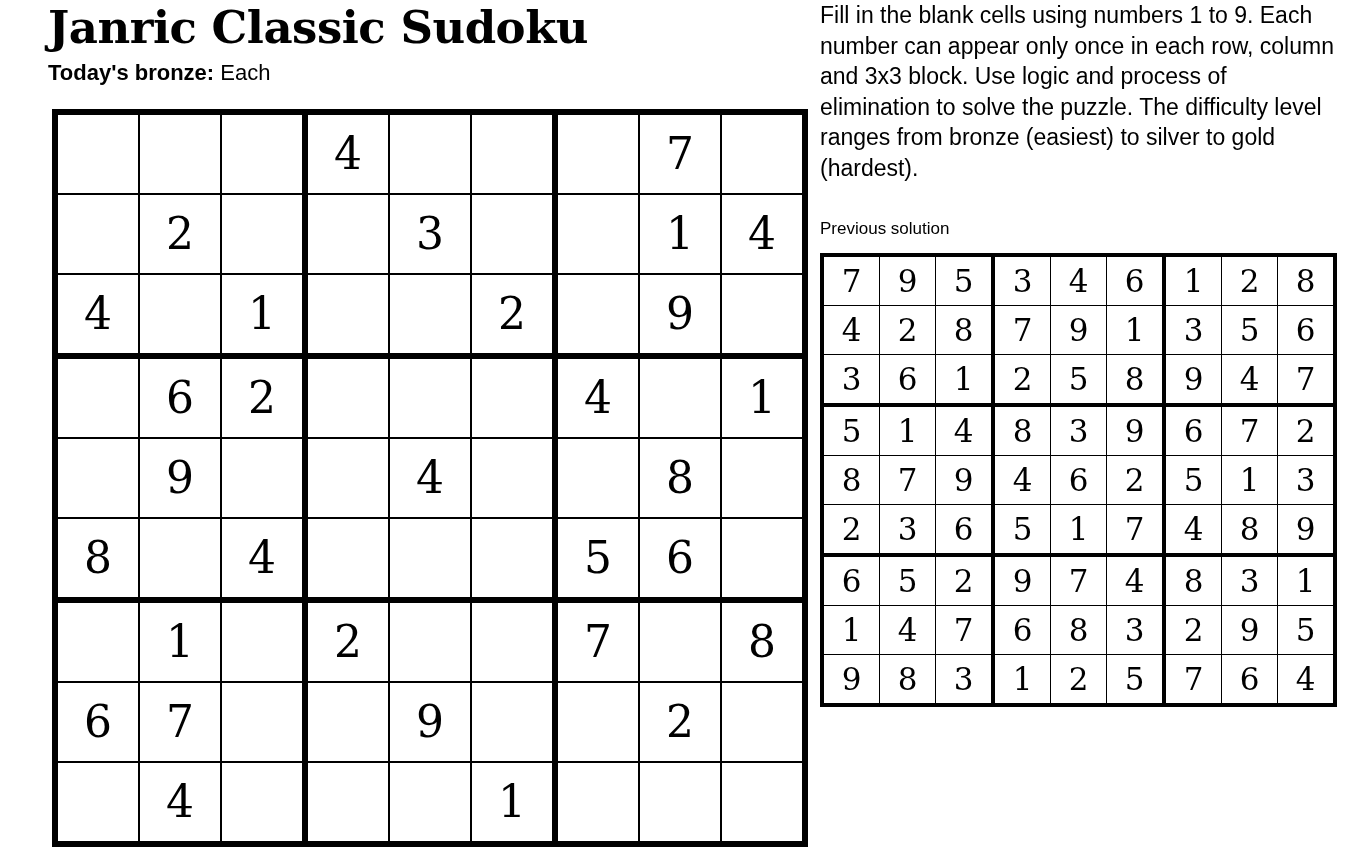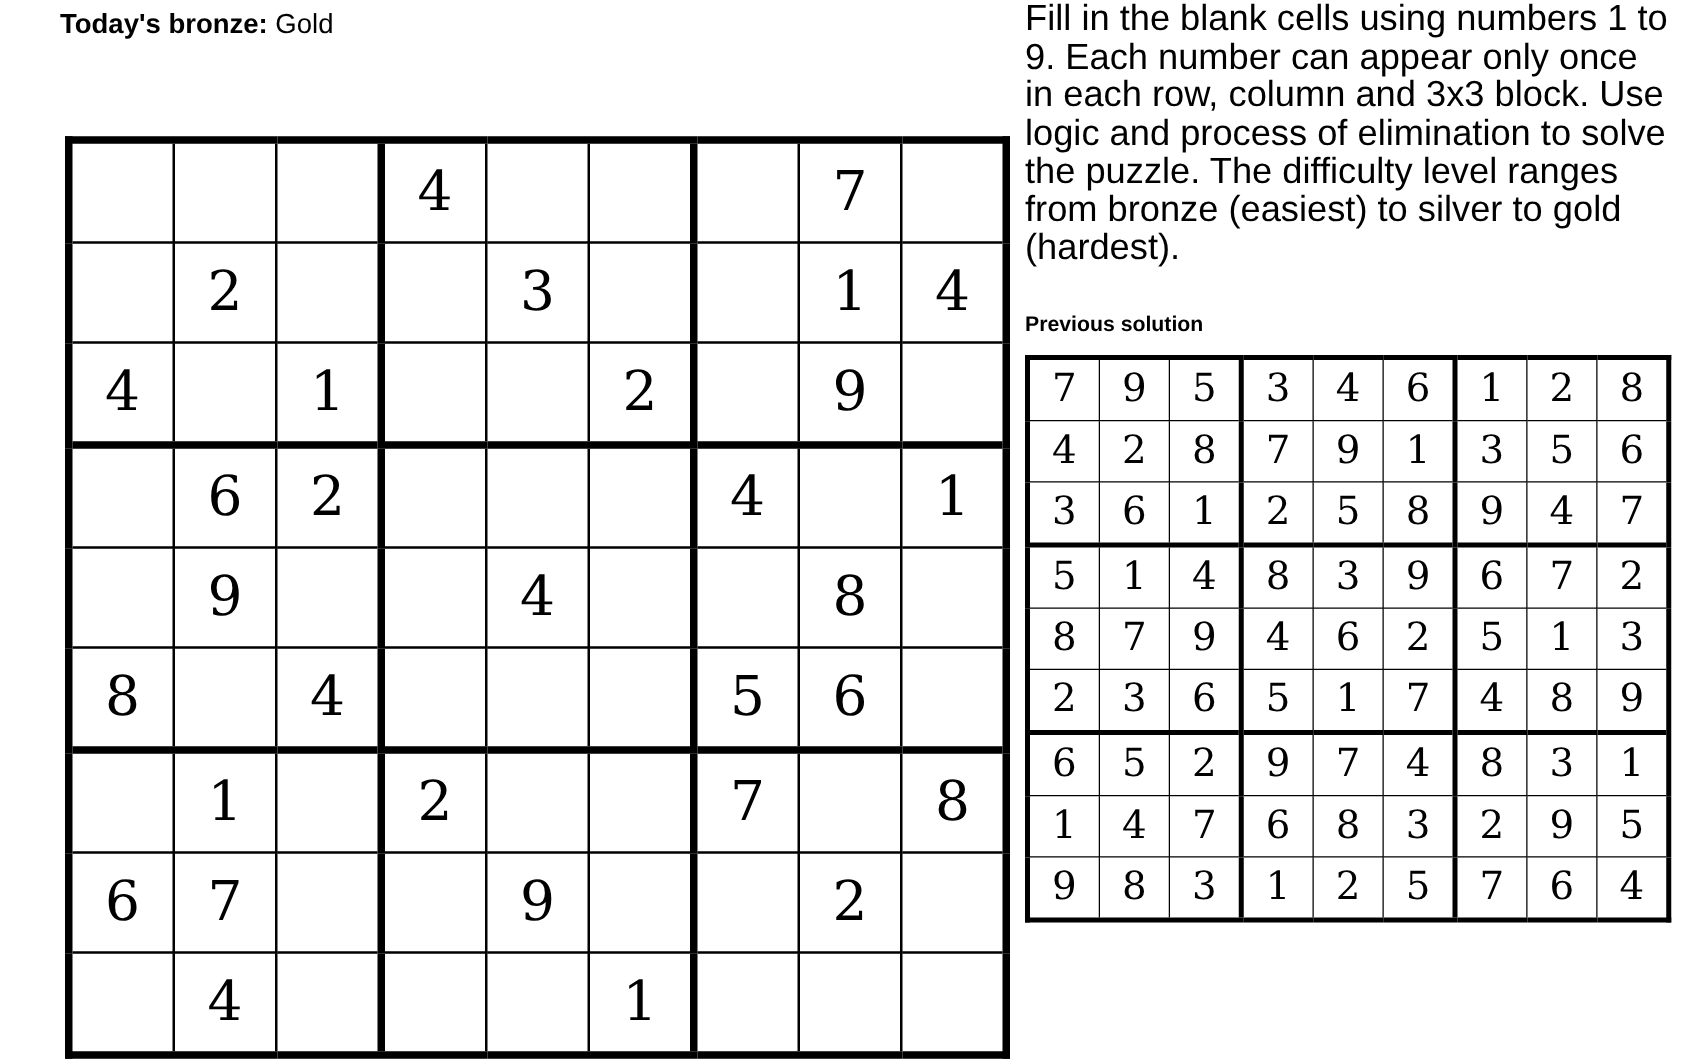--- a/index.html
+++ b/index.html
@@ -76,28 +76,28 @@
   table.sudoku td.bb { border-bottom-width: 6px; }
 
   
   .right-col {
     position: absolute;
     left: 820px;
     top: 0px;
     width: 530px;
   }
   .instructions {
-    font-size: 29px;
+    font-size: 23px;
     line-height: 30.5px;
     margin: 0;
     padding-top: 0px;
     width: 520px;
   }
   .prev-label {
-    font-weight: bold;
+    font-weight: normal;
     font-size: 17px;
     line-height: 20px;
     margin-top: 36px;
   }
 
   
   .sol-wrap {
     margin-top: 14px;
   }
   table.solution {
@@ -119,23 +119,24 @@
   table.solution td.br { border-right-width: 4px; }
   table.solution td.bt { border-top-width: 4px; }
   table.solution td.bb { border-bottom-width: 4px; }
 </style>
 </head>
 <body>
 
 <div class="page">
 
   <div class="left-col">
+    <h1 class="puzzle-title">Janric Classic Sudoku</h1>
     <div class="rating-line">
       <span class="rating-label">Today's bronze:</span>
-      <span class="rating-value">Gold</span>
+      <span class="rating-value">Each</span>
     </div>
   </div>
 
   <div class="grid-wrap">
     <table class="sudoku">
       <tbody id="sudoku-body">
           <tr>
             <td class="bl bt"></td>
             <td class="bt"></td>
             <td class="bt"></td>

